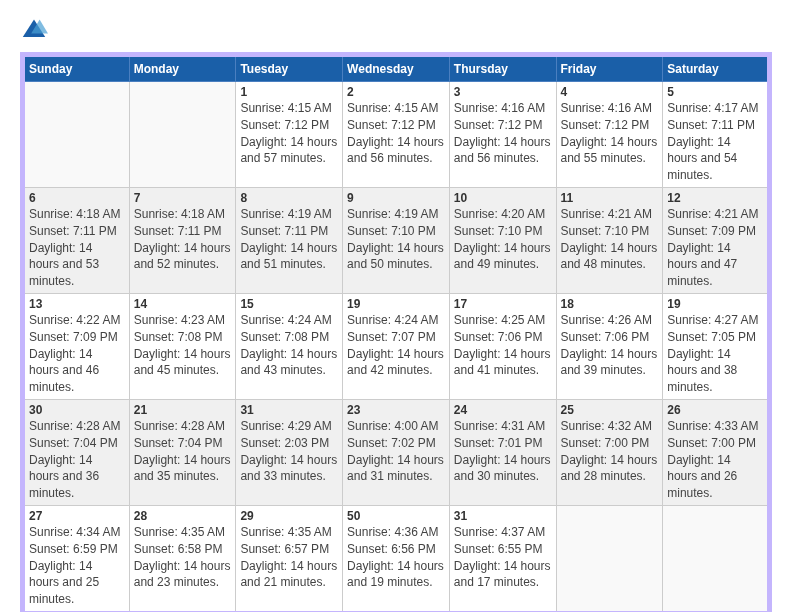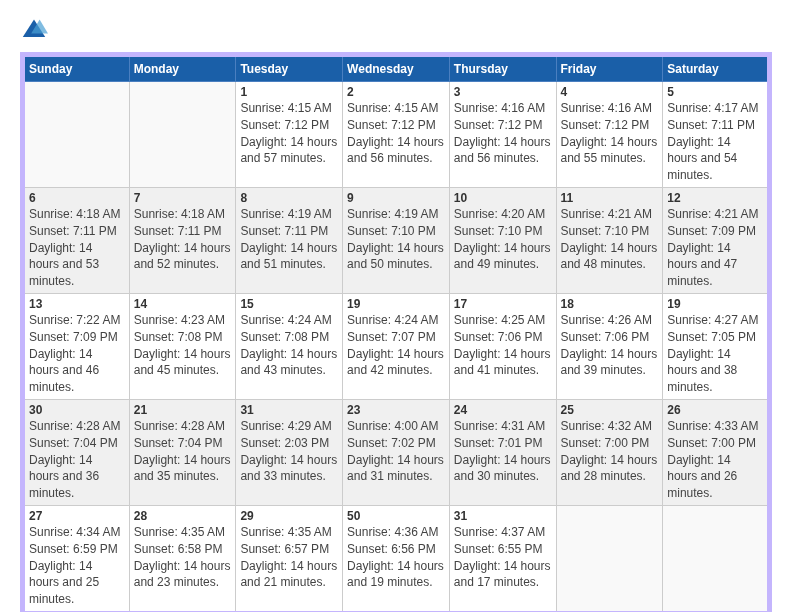--- a/index.html
+++ b/index.html
@@ -212,21 +212,21 @@
           <td>
             <span class="day-num">12</span>
             <div class="day-info">Sunrise: 4:21 AM
 Sunset: 7:09 PM
 Daylight: 14 hours and 47 minutes.</div>
           </td>
         </tr>
         <tr>
           <td>
             <span class="day-num">13</span>
-            <div class="day-info">Sunrise: 7:22 AM
+            <div class="day-info">Sunrise: 4:22 AM
 Sunset: 7:09 PM
 Daylight: 14 hours and 46 minutes.</div>
           </td>
           <td>
             <span class="day-num">14</span>
             <div class="day-info">Sunrise: 4:23 AM
 Sunset: 7:08 PM
 Daylight: 14 hours and 45 minutes.</div>
           </td>
           <td>

